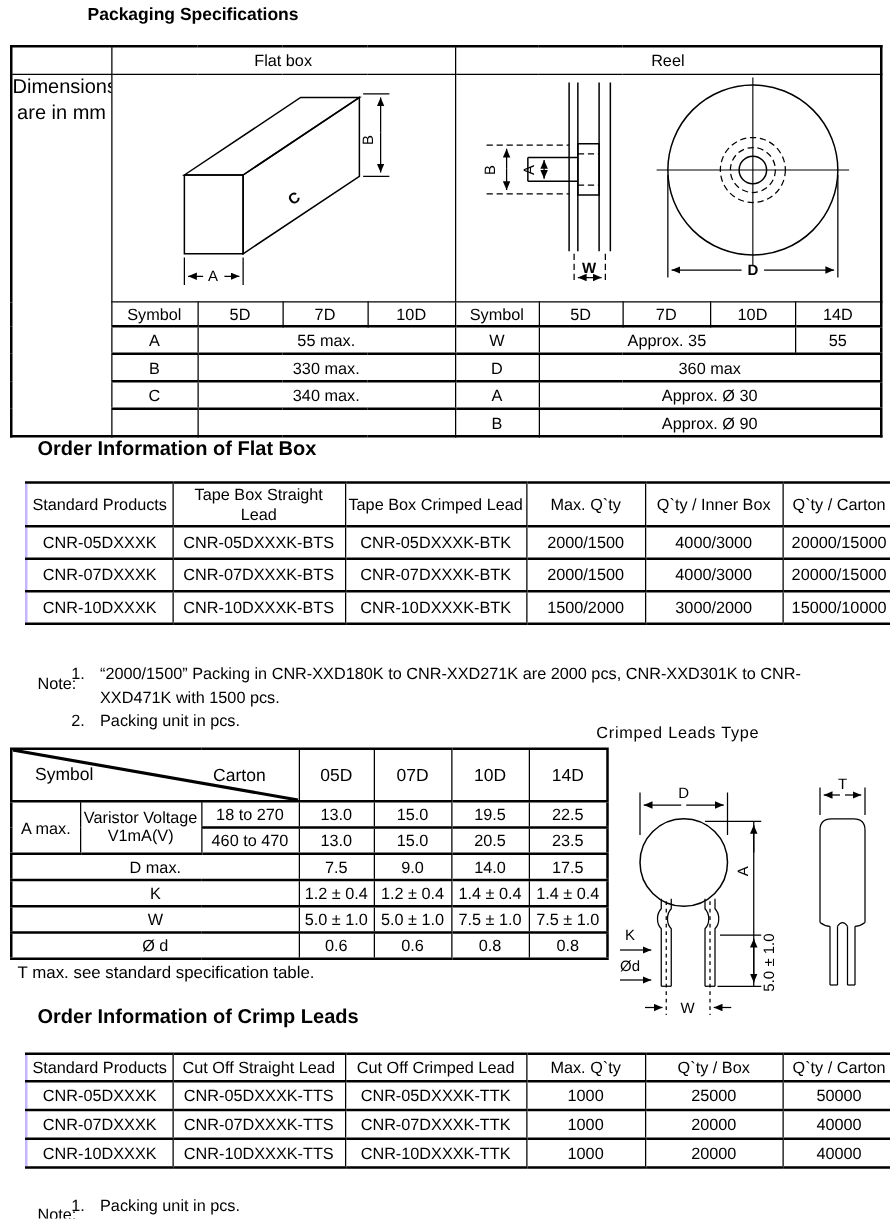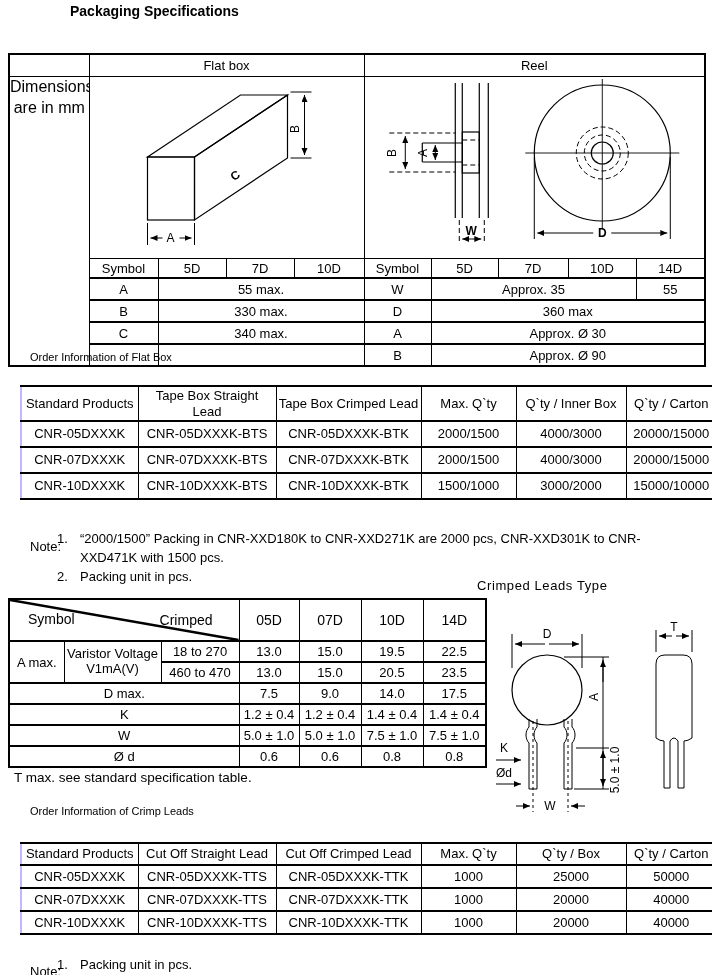--- a/index.html
+++ b/index.html
@@ -3,27 +3,27 @@
 <meta charset="utf-8">
 <style>
   html,body { margin:0; padding:0; background:#fff; }
   .page {
     position:relative; width:712px; height:975px; background:#fff;
     font-family:"Liberation Sans", sans-serif; color:#000; overflow:hidden;
   }
   .abs { position:absolute; }
 
   .title { left:30px; top:3px; font-size:14px; font-weight:bold;margin-left:40px; }
-  .sec-head { font-size:11px; font-weight:normal; }
+  .sec-head { font-size:16px; font-weight:bold; }
 
   table { border-collapse:collapse; table-layout:fixed; }
   td, th { font-weight:normal; text-align:center; vertical-align:middle; padding:0 2px; overflow:hidden; }
 
   
-  .pkg { left:8px; top:53px; width:696px; border:2px solid #000; font-size:13px; }
+  .pkg { left:8px; top:36px; width:696px; border:2px solid #000; font-size:13px; }
   .pkg td { border:1px solid #000; }
   .pkg .r-head td { height:21px; }
   .pkg .r-diag td { height:181px; padding:0; vertical-align:top; }
   .pkg .r-sub td { height:18px; }
   .pkg .r-dim td { height:20px; border-top-width:2px; }
   .dims-cell { font-size:16px; line-height:1.3; vertical-align:middle; }
   .diag-svg { display:block; width:100%; height:181px; }
 
   
   .order { left:20px; width:696px; border:2px solid #c4b5fd; font-size:13px;padding-left:30px; }
@@ -237,21 +237,21 @@
       <td>CNR-07DXXXK-BTS</td>
       <td>CNR-07DXXXK-BTK</td>
       <td>2000/1500</td>
       <td>4000/3000</td>
       <td>20000/15000</td>
     </tr>
     <tr class="dr">
       <td>CNR-10DXXXK</td>
       <td>CNR-10DXXXK-BTS</td>
       <td>CNR-10DXXXK-BTK</td>
-      <td>1500/1000</td>
+      <td>1500/2000</td>
       <td>3000/2000</td>
       <td>15000/10000</td>
     </tr>
   </tbody>
     </table>
 
   <div class="abs note-label" style="left:30px; top:511px;">Note:</div>
   <div class="abs" style="left:57px; top:529px;">
     <div class="note-item">
       <span class="note-num">1.</span>
@@ -275,21 +275,21 @@
         <col style="width:62px">
         <col style="width:63px">
     </colgroup>
     <tbody>
         <tr class="hr">
       <th colspan="3" class="diag-head">
         <svg viewBox="0 0 230 40" preserveAspectRatio="none">
           <line x1="0" y1="0" x2="230" y2="40" stroke="#000" stroke-width="2.5"></line>
         </svg>
         <span class="lab-symbol">Symbol</span>
-        <span class="lab-series">Crimped</span>
+        <span class="lab-series">Carton</span>
       </th>
       <th>05D</th>
       <th>07D</th>
       <th>10D</th>
       <th>14D</th>
     </tr>
     <tr class="dr">
       <td rowspan="2">A max.</td>
       <td rowspan="2" class="two-line">
         <span>Varistor Voltage</span>

